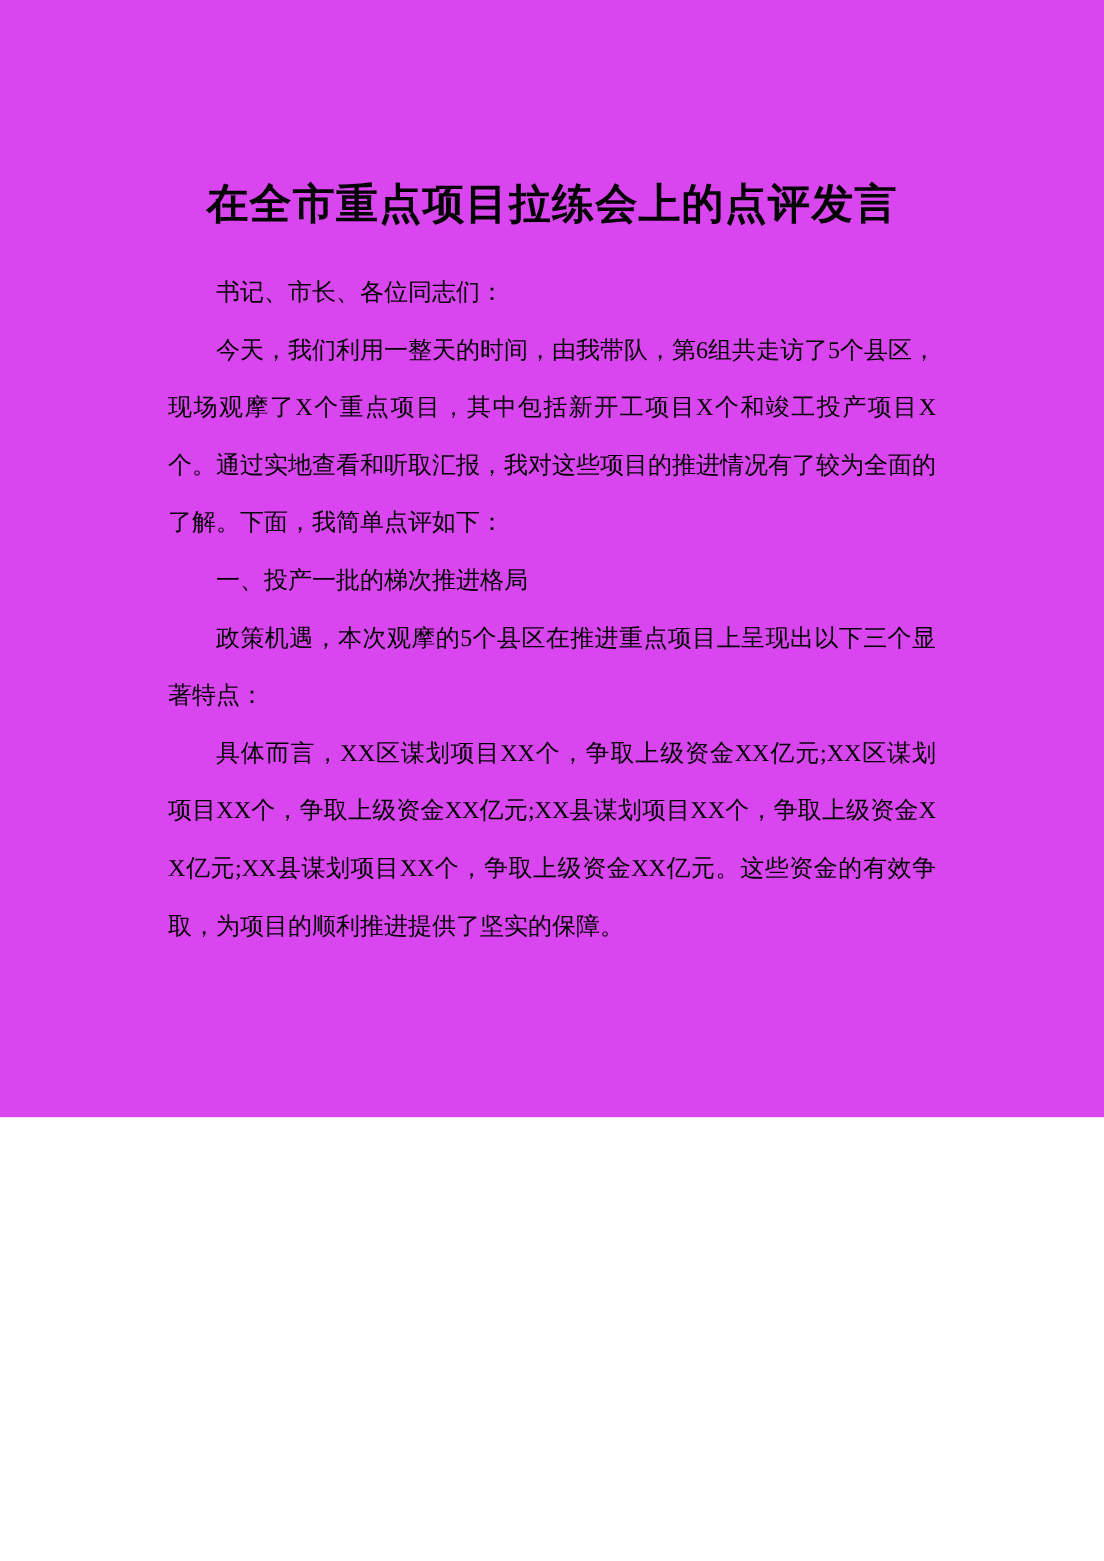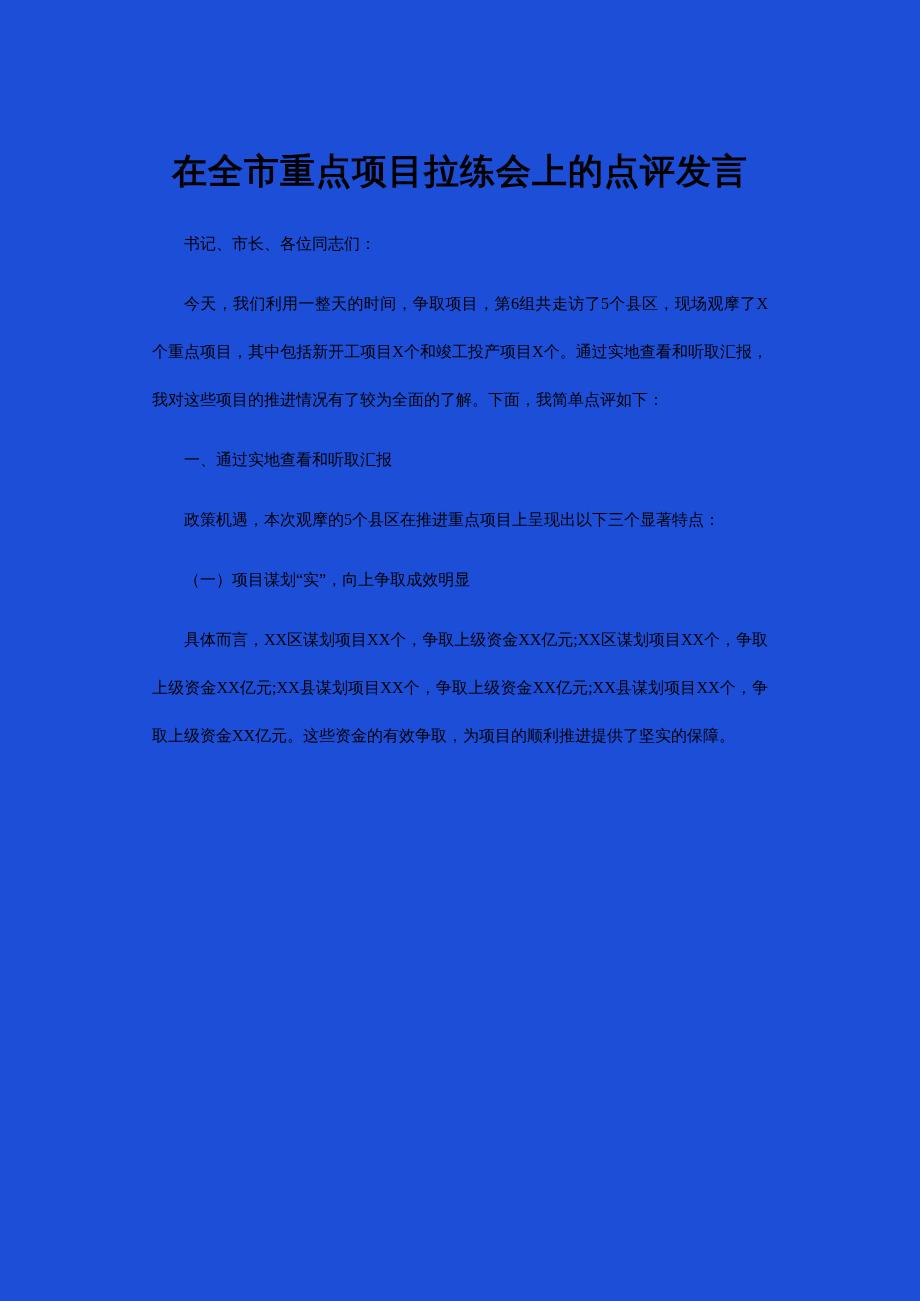--- a/index.html
+++ b/index.html
@@ -10,51 +10,50 @@
   body {
     width: 920px;
     height: 1301px;
     overflow: hidden;
     font-family: "Liberation Serif", "DejaVu Serif", serif;
     color: #000000;
   }
   .page {
     box-sizing: border-box;
     width: 920px;
-    height: 1301px;
+    height: 931px;
     padding: 150px 140px 40px 140px;
-    background: #1d4ed8;
+    background: #d946ef;
   }
   .doc-title {
     font-family: "Liberation Sans", "DejaVu Sans", sans-serif;
     font-weight: bold;
     font-size: 35px;
     line-height: 1.2;
     text-align: center;
     letter-spacing: 1px;
     margin: 0 0 28px 0;
     color: #000000;
   }
   .doc-body p {
-    font-size: 16px;
+    font-size: 20px;
     line-height: 48px;
     text-indent: 2em;
     text-align: justify;
-    margin: 12px;
+    margin: 0;
     color: #000000;
     word-break: break-all;
   }
 </style>
 </head>
 <body>
 
 <div class="page">
   <h1 class="doc-title">在全市重点项目拉练会上的点评发言</h1>
 
   <div class="doc-body">
     <p>书记、市长、各位同志们：</p>
-    <p>今天，我们利用一整天的时间，争取项目，第6组共走访了5个县区，现场观摩了X个重点项目，其中包括新开工项目X个和竣工投产项目X个。通过实地查看和听取汇报，我对这些项目的推进情况有了较为全面的了解。下面，我简单点评如下：</p>
-    <p>一、通过实地查看和听取汇报</p>
+    <p>今天，我们利用一整天的时间，由我带队，第6组共走访了5个县区，现场观摩了X个重点项目，其中包括新开工项目X个和竣工投产项目X个。通过实地查看和听取汇报，我对这些项目的推进情况有了较为全面的了解。下面，我简单点评如下：</p>
+    <p>一、投产一批的梯次推进格局</p>
     <p>政策机遇，本次观摩的5个县区在推进重点项目上呈现出以下三个显著特点：</p>
-    <p>（一）项目谋划“实”，向上争取成效明显</p>
     <p>具体而言，XX区谋划项目XX个，争取上级资金XX亿元;XX区谋划项目XX个，争取上级资金XX亿元;XX县谋划项目XX个，争取上级资金XX亿元;XX县谋划项目XX个，争取上级资金XX亿元。这些资金的有效争取，为项目的顺利推进提供了坚实的保障。</p>
   </div>
 </div>
 
 </body></html>

